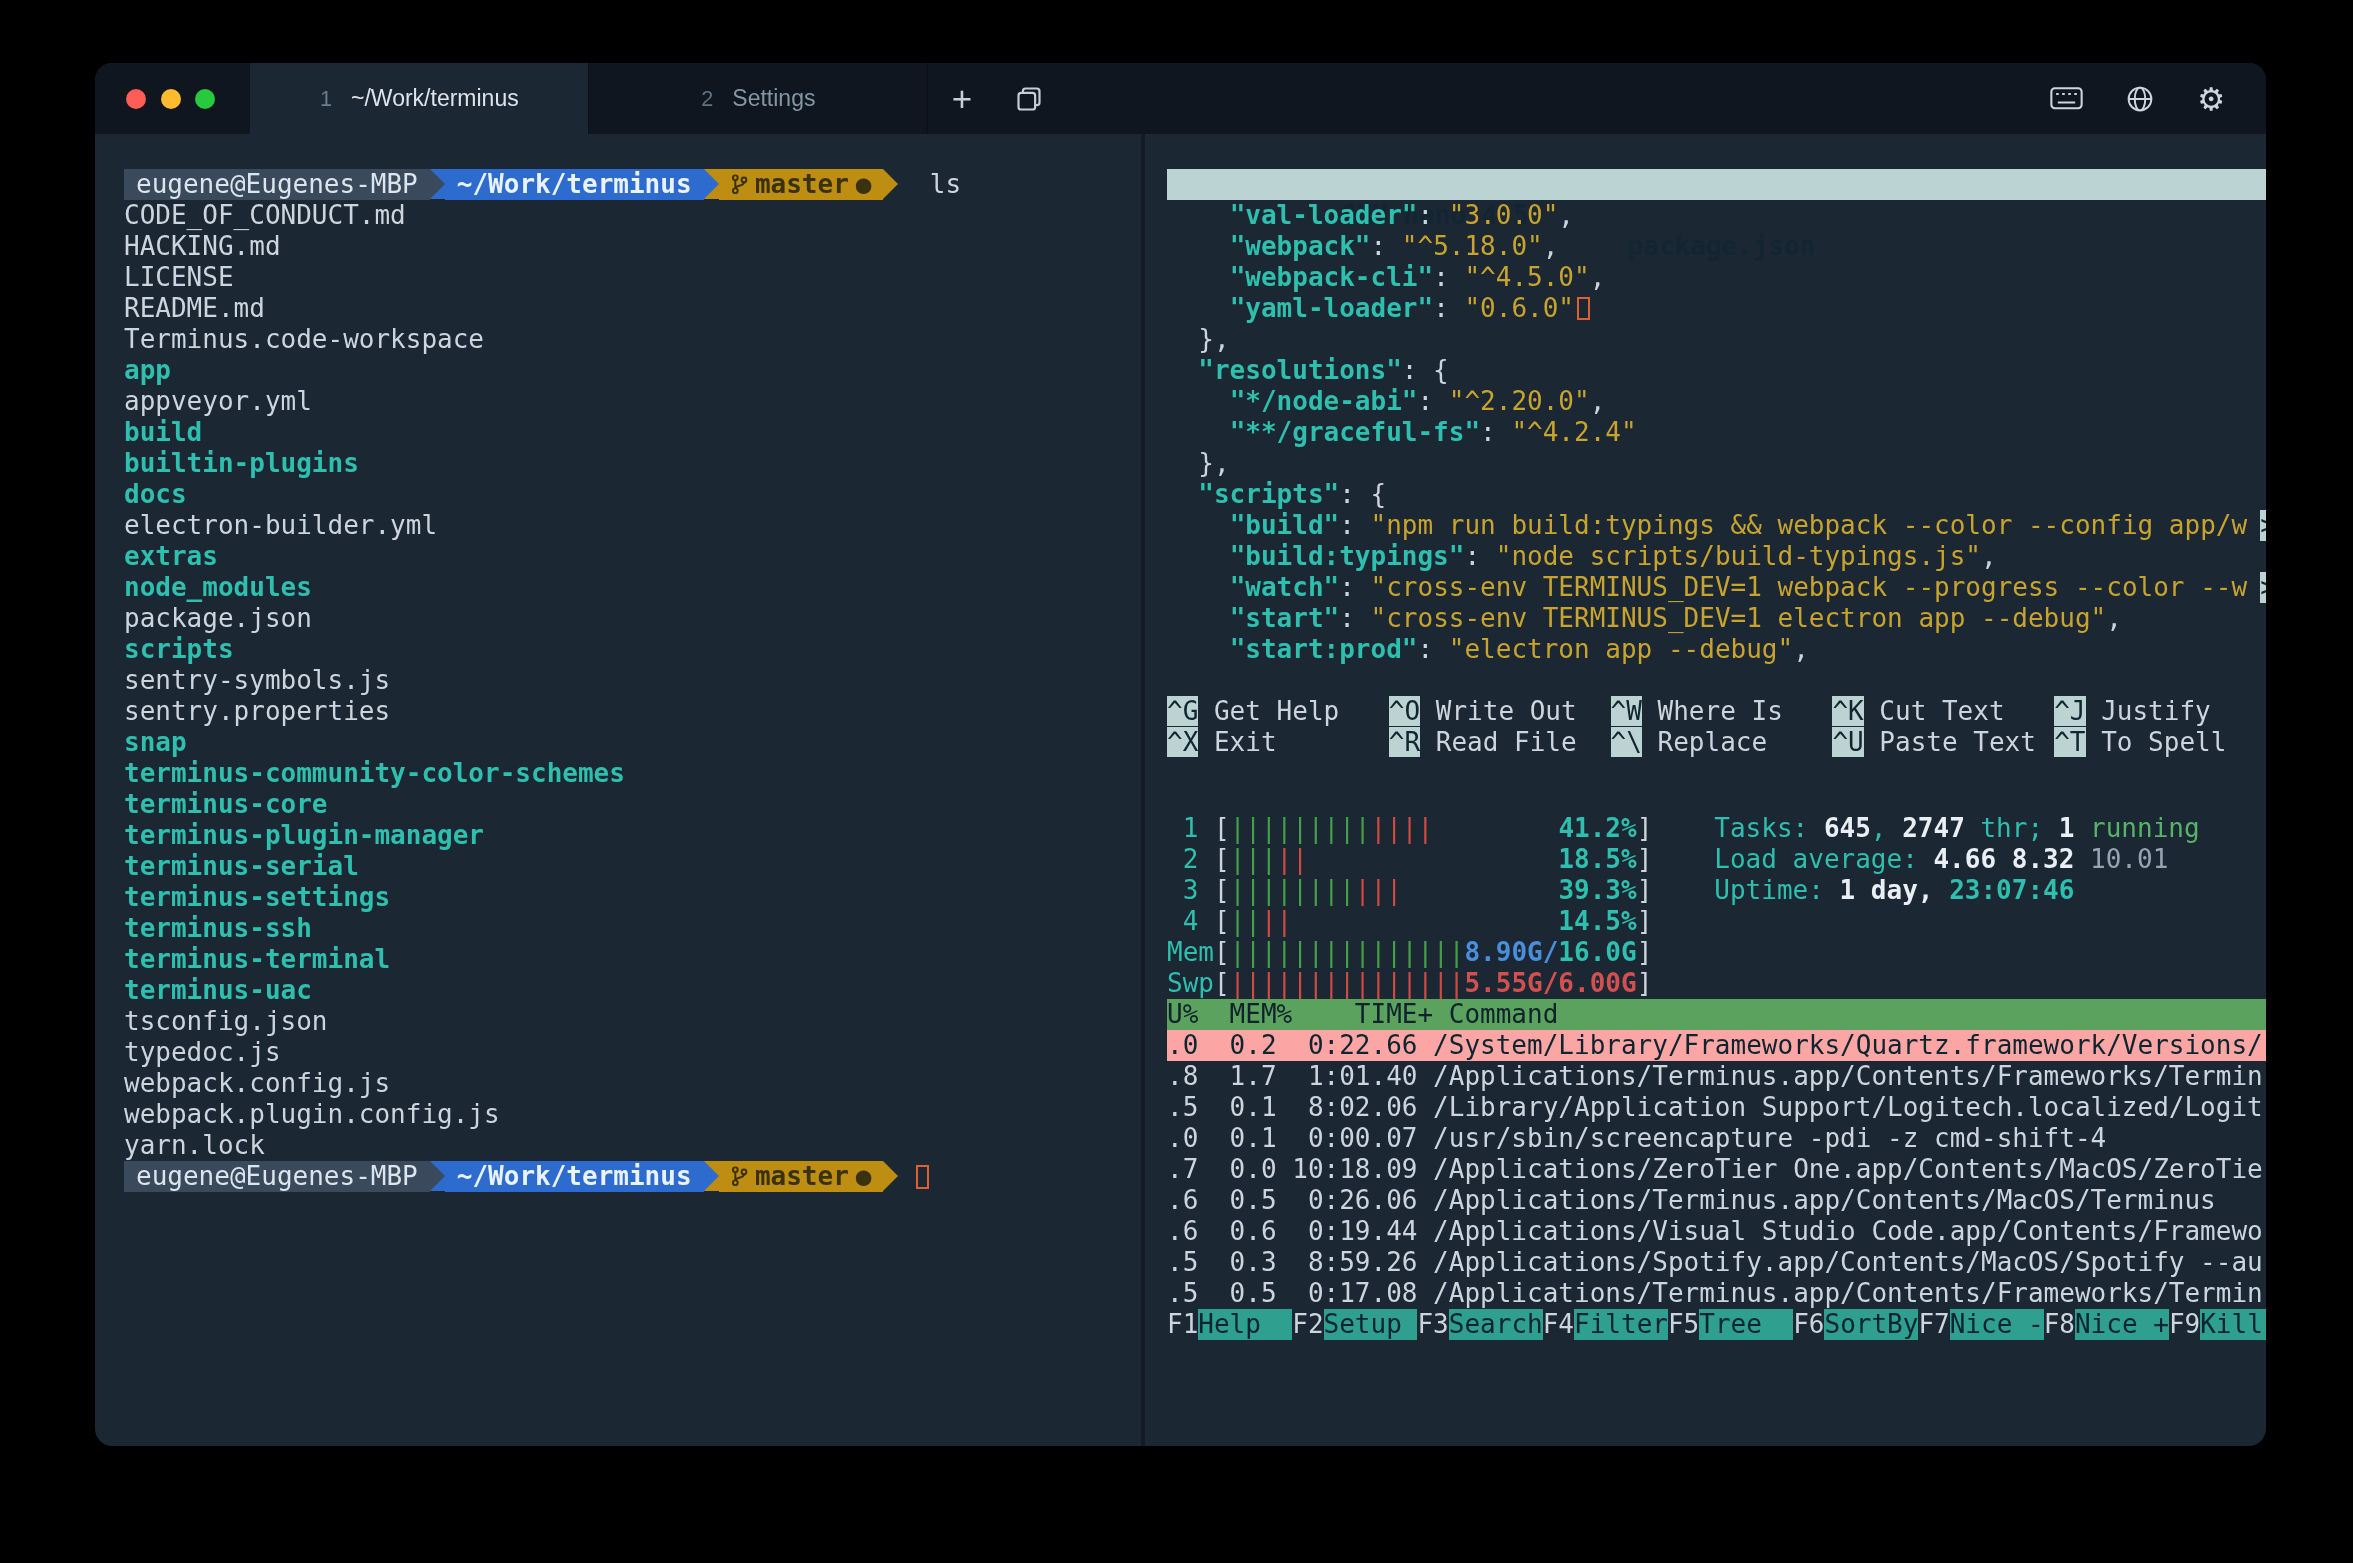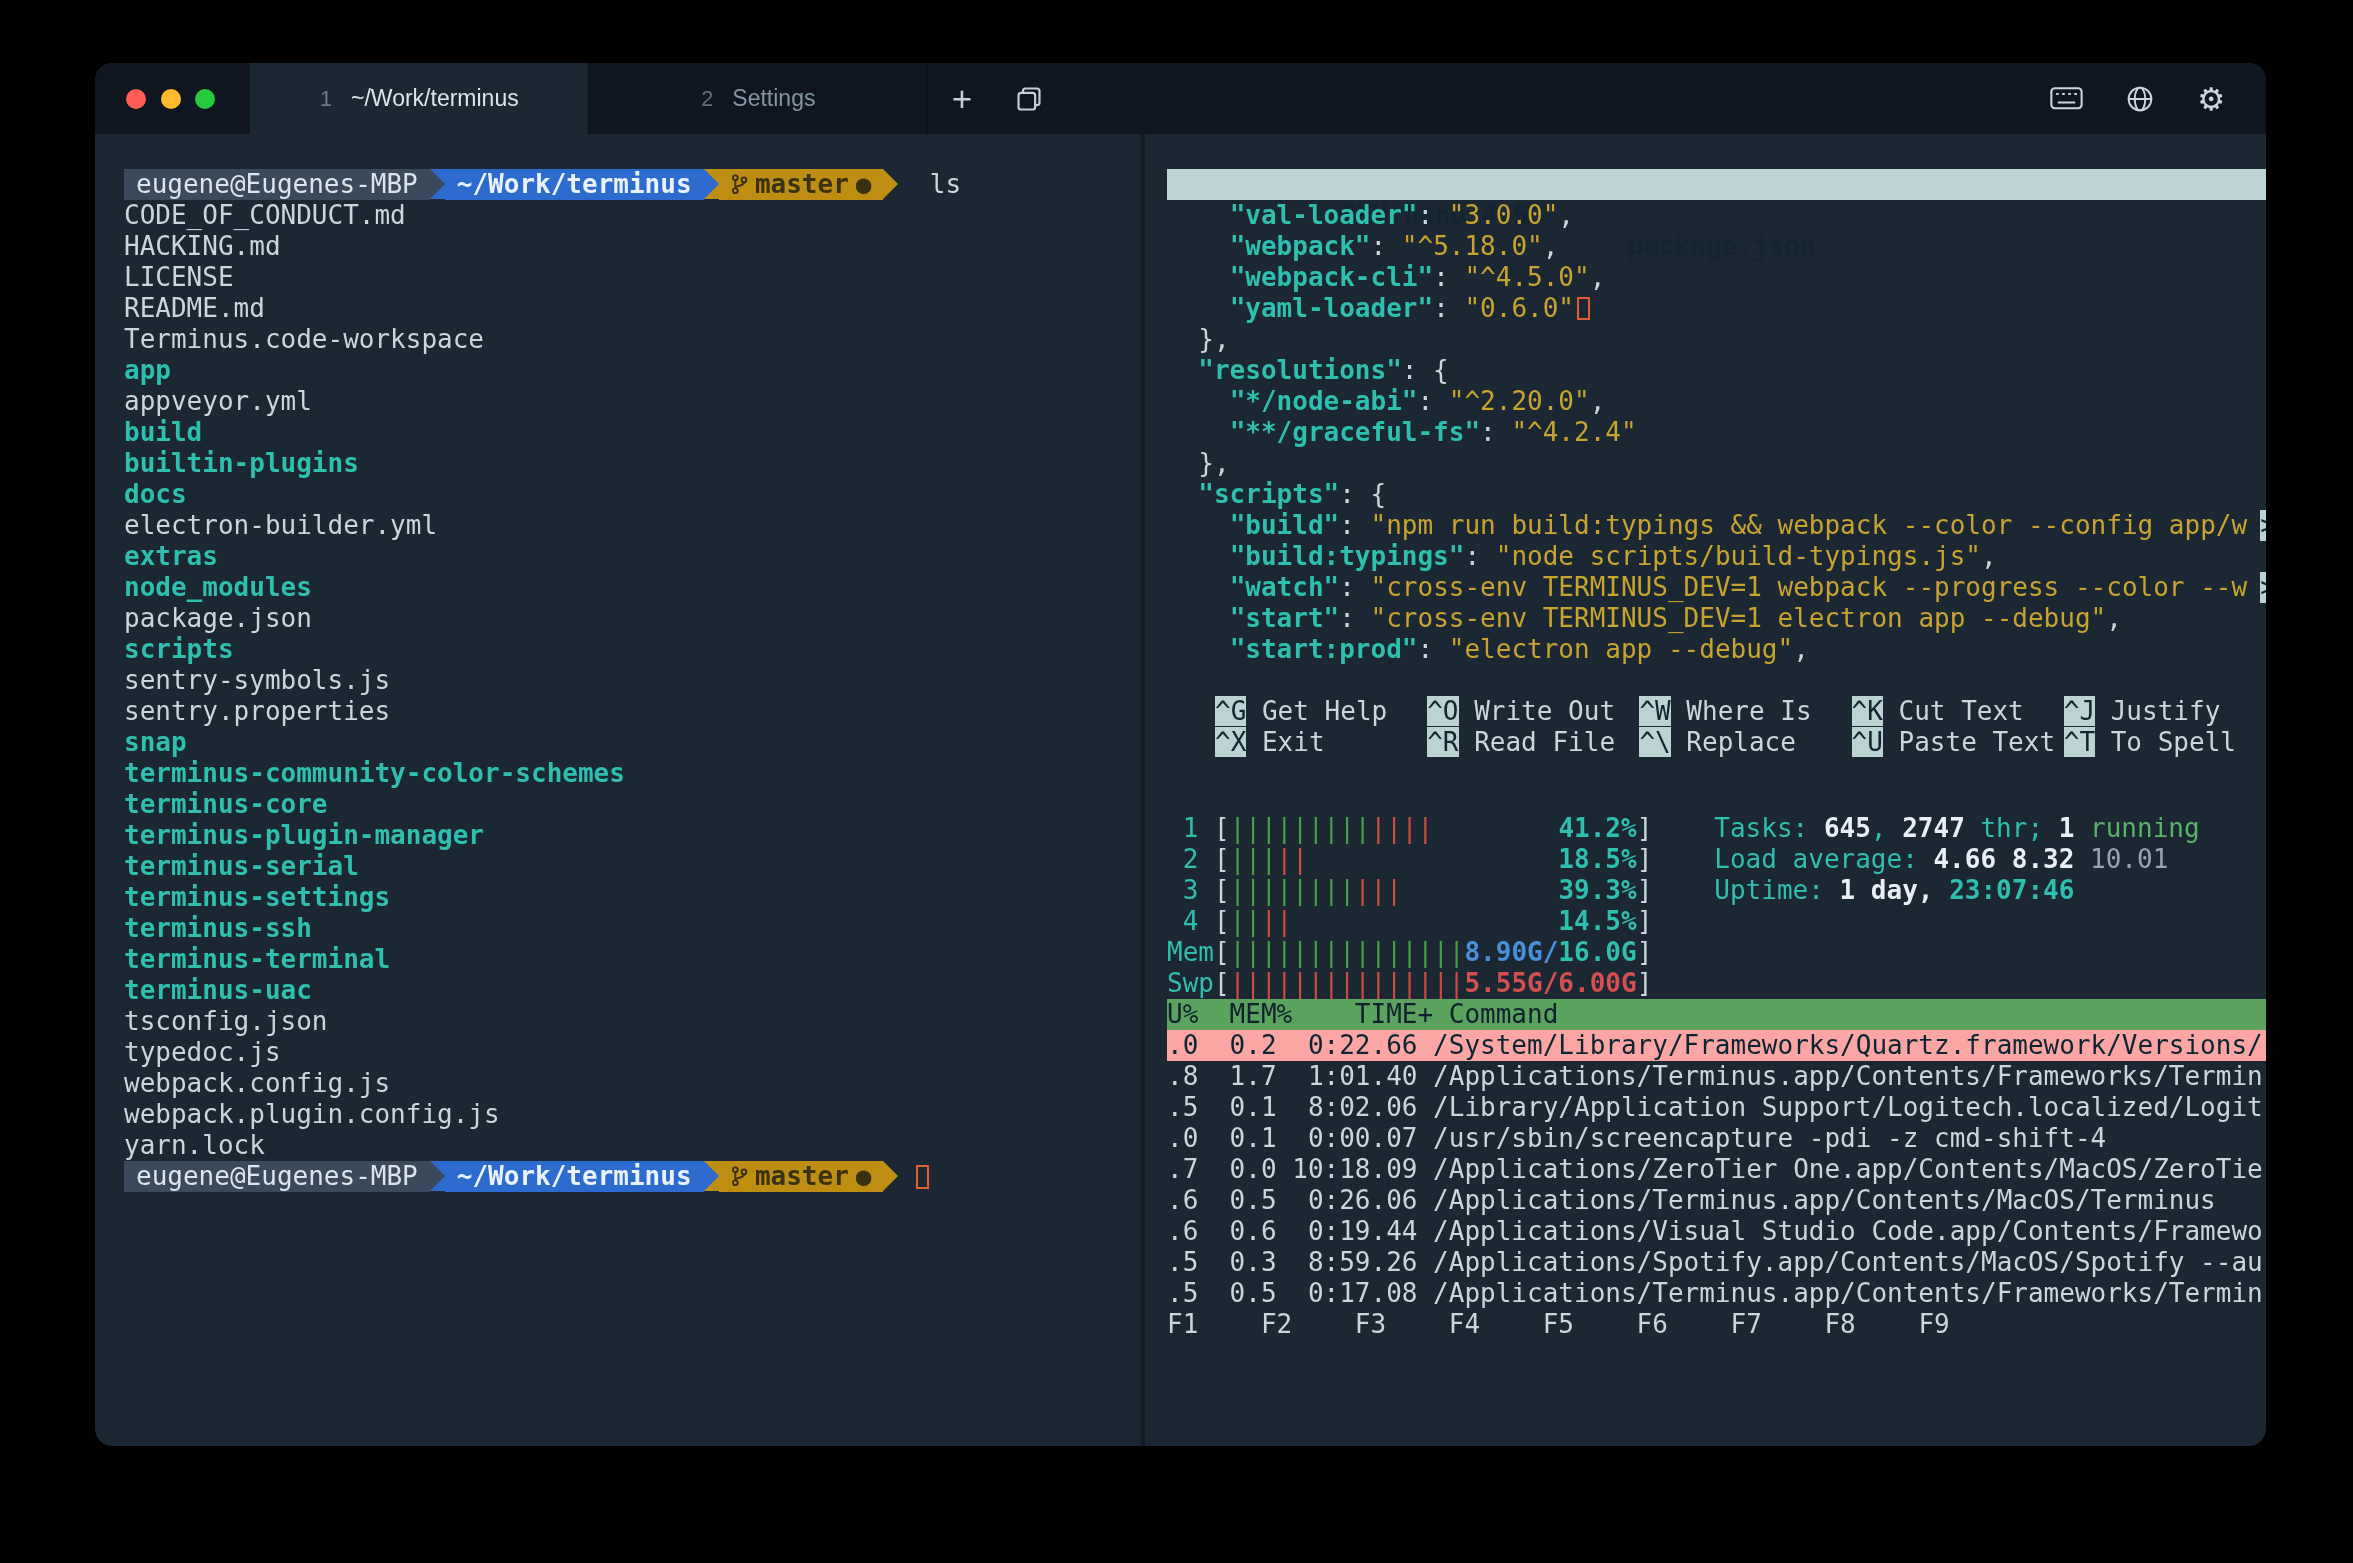--- a/index.html
+++ b/index.html
@@ -58,21 +58,21 @@
   .nano-header { position:relative; height:31px; background:#bcd3d3; color:#122530; font-weight:700; white-space:pre; }
   .nano-title { margin-left:17.3px; }
   .nano-file { position:absolute; left:50%; transform:translateX(-50%); }
   .code-line { position:relative; white-space:pre; height:31px; }
   .tok-key { color:#2fbfae; font-weight:700; }
   .tok-str { color:#c8a42e; }
   .tok-pun { color:#ccd5dd; }
   .eol-mark { position:absolute; right:0; top:0; background:#bcd3d3; color:#122530; }
   .cursor-block { display:inline-block; width:13px; height:23px; border:2.6px solid #df5f32; vertical-align:-2.6px; margin-left:2.6px; }
 
-  .nano-shortcuts { margin-top:31px;margin-left:48px; }
+  .nano-shortcuts { margin-top:31px; }
   .sc-row { display:flex; height:31px; }
   .sc-cell { width:20%; white-space:pre; }
   .sc-key { background:#bcd3d3; color:#122530; }
   .sc-label { color:#ccd5dd; }
 
   
   .htop { width:1109px; margin-top:55px; }
   .meters-row { display:flex; align-items:flex-start; }
   .h-line { white-space:pre; height:31px; }
   .stats { margin-left:62px; }
@@ -86,21 +86,21 @@
   .b { color:#e9eff4; font-weight:700; }
   .grn { color:#58b368; }
   .dim { color:#97a5b2; }
 
   .proc-table { }
   .tbl-header { background:#5aa25e; color:#10222b; }
   .proc-row {}
   .proc-row.selected { background:#fca5a5; color:#0d2530; }
 
   .fbar { display:flex; width:1109px; overflow:hidden; height:31px; }
-  .fk-item { display:flex; white-space:pre;flex-direction:column; }
+  .fk-item { display:flex; white-space:pre; }
   .fk-key { color:#ccd5dd; }
   .fk-label { background:#2f9f8f; color:#0d2530; }
 </style>
 </head>
 <body>
 
 <div class="window">
 
   <div class="titlebar">
     <div class="traffic">

